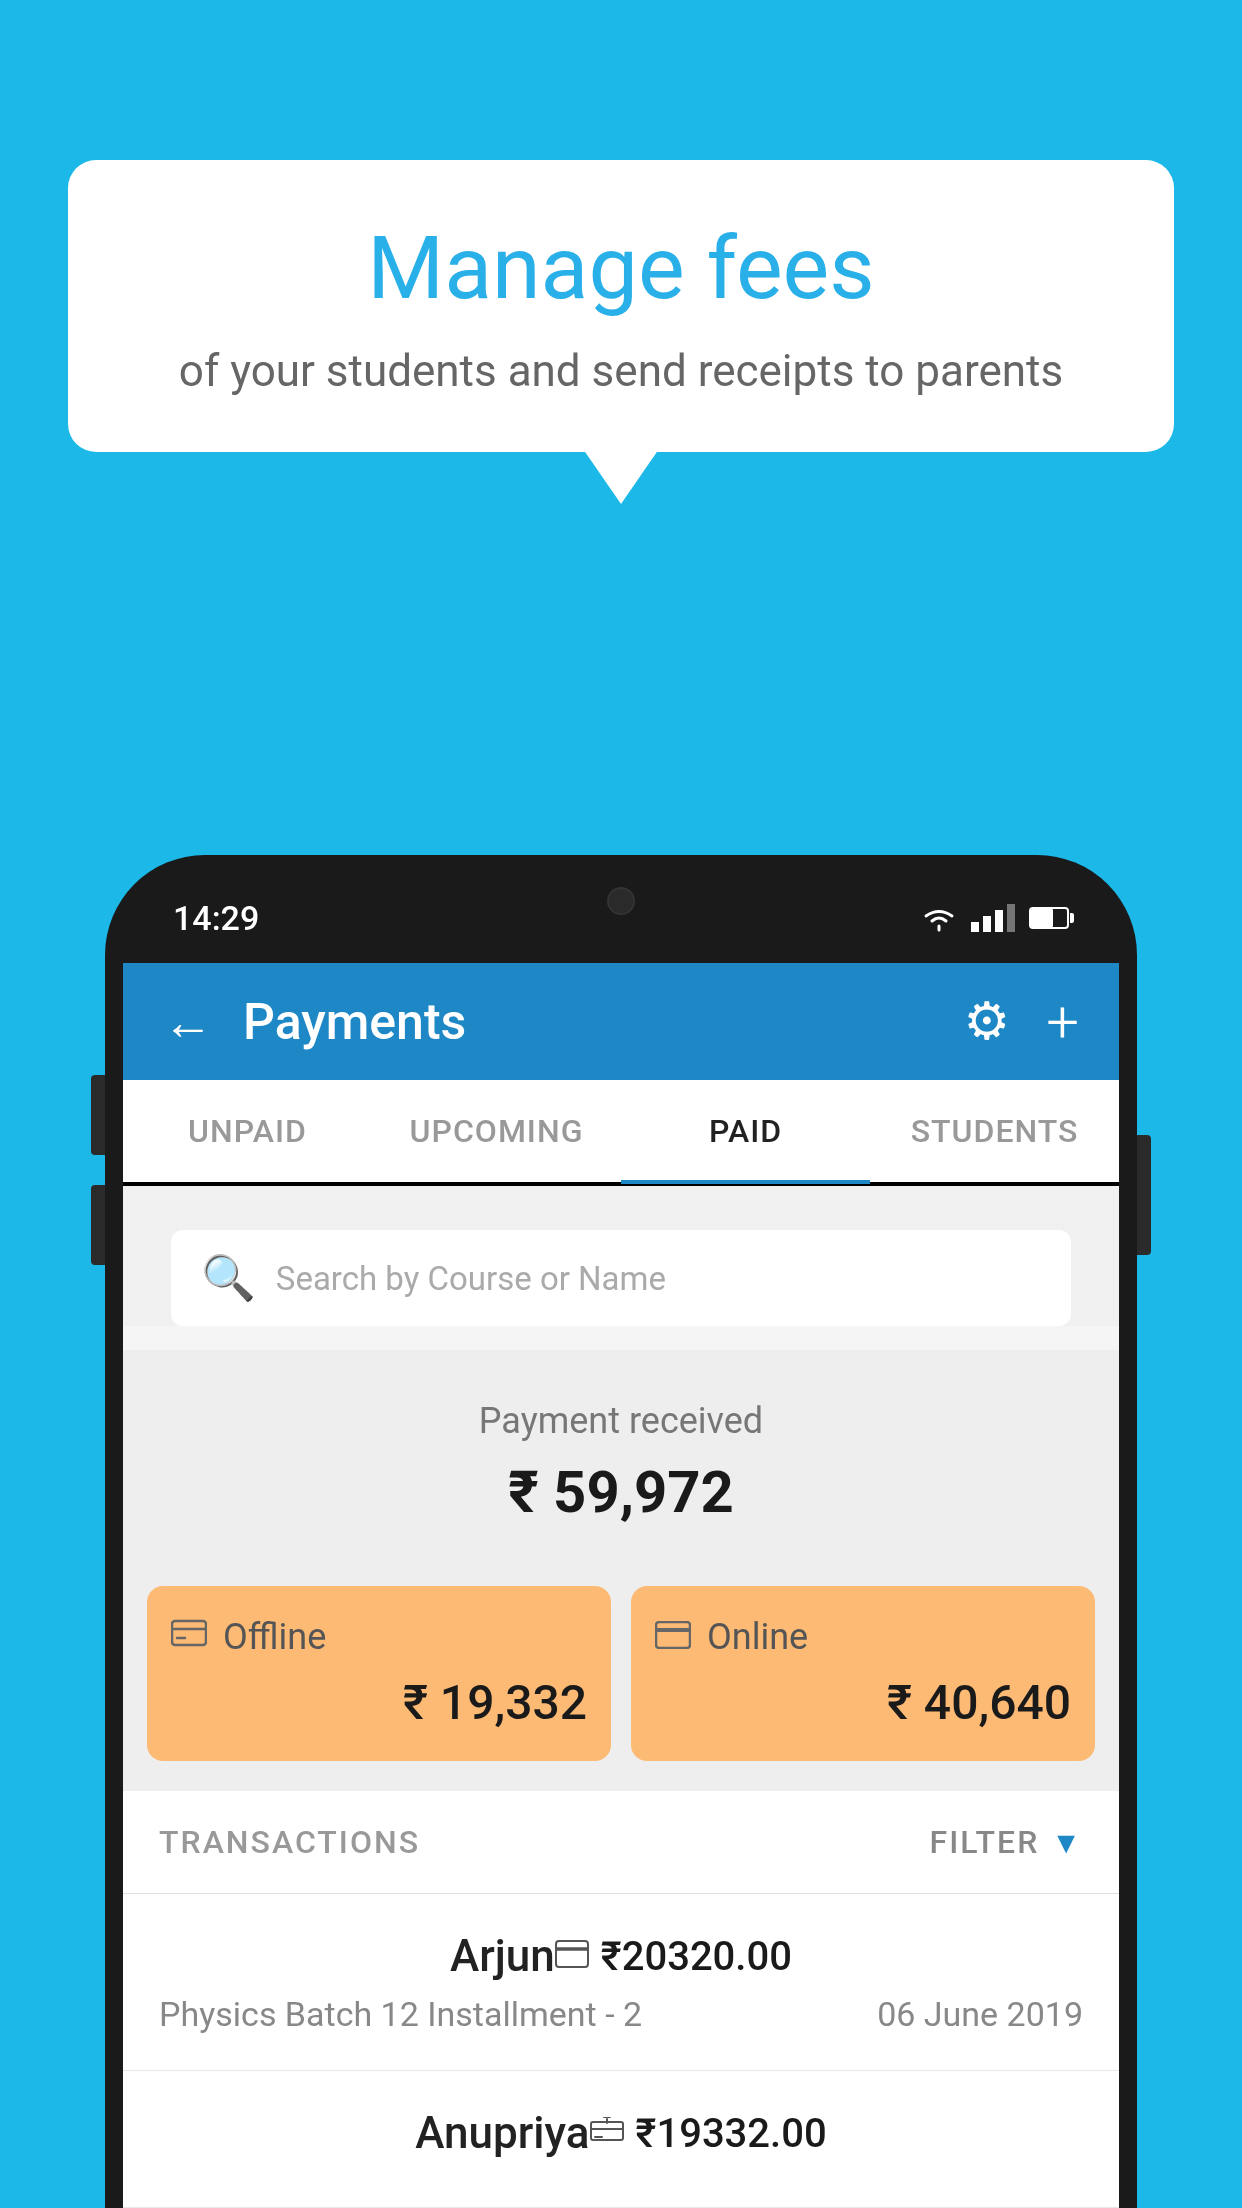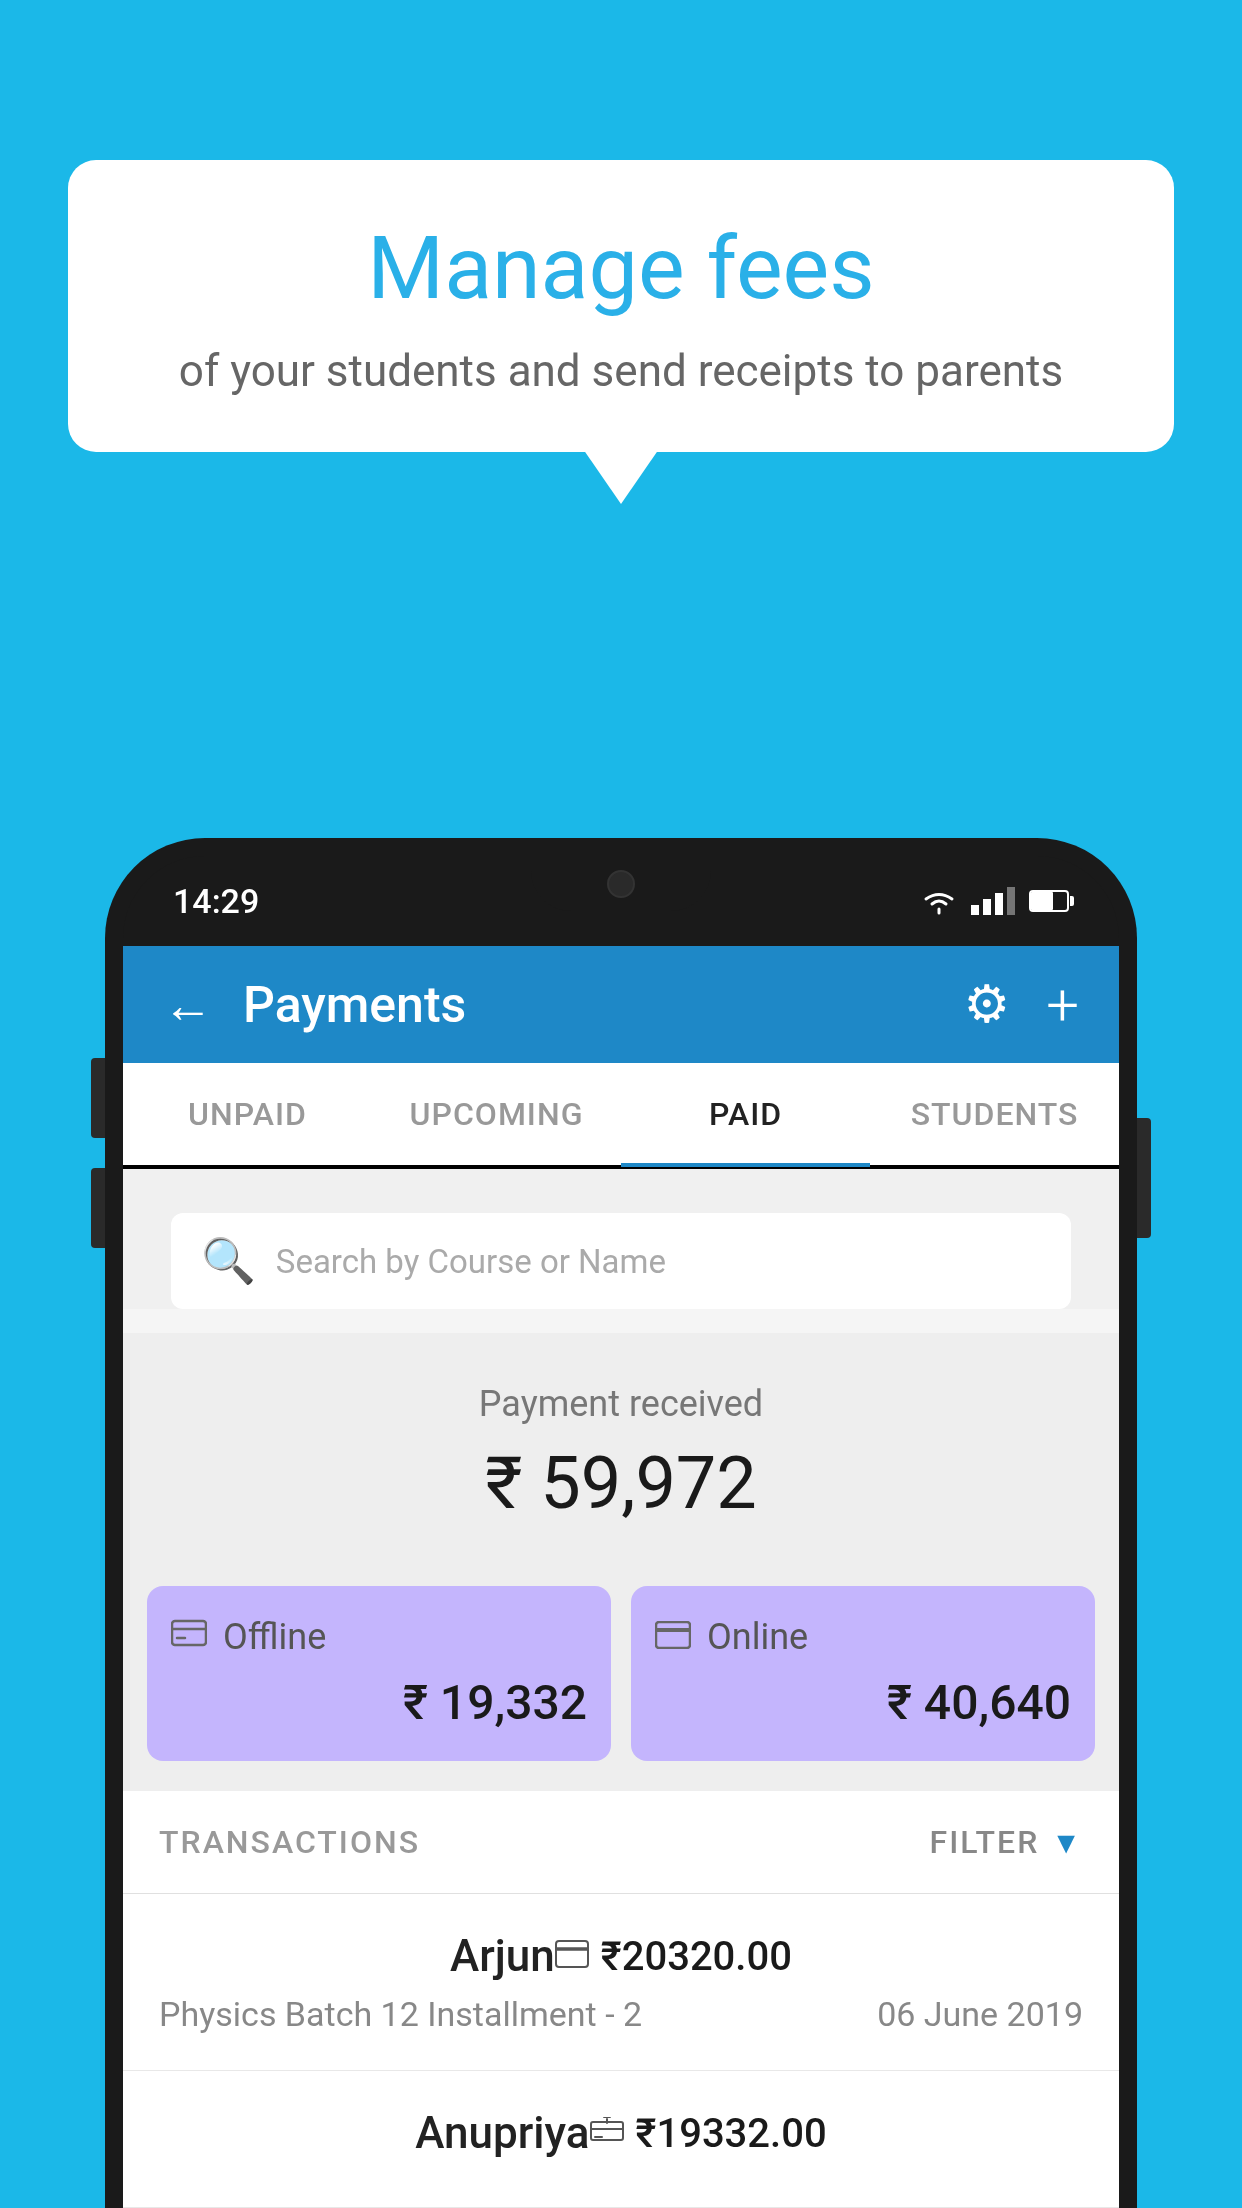--- a/index.html
+++ b/index.html
@@ -255,36 +255,36 @@
       text-align: center;
     }
 
     .payment-label {
       font-size: 36px;
       color: #777;
       margin-bottom: 16px;
     }
 
     .payment-amount {
-      font-size: 72px;
-      font-weight: 400;
+      font-size: 58px;
+      font-weight: 700;
       color: #1a1a1a;
     }
 
     
     .payment-cards {
       display: flex;
       gap: 20px;
       padding: 20px 24px 30px;
       background: #eeeeee;
     }
 
     .payment-card {
       flex: 1;
-      background: #c4b5fd;
+      background: #fdba74;
       border-radius: 16px;
       padding: 30px 24px;
       display: flex;
       flex-direction: column;
       gap: 16px;
     }
 
     .card-header {
       display: flex;
       align-items: center;

